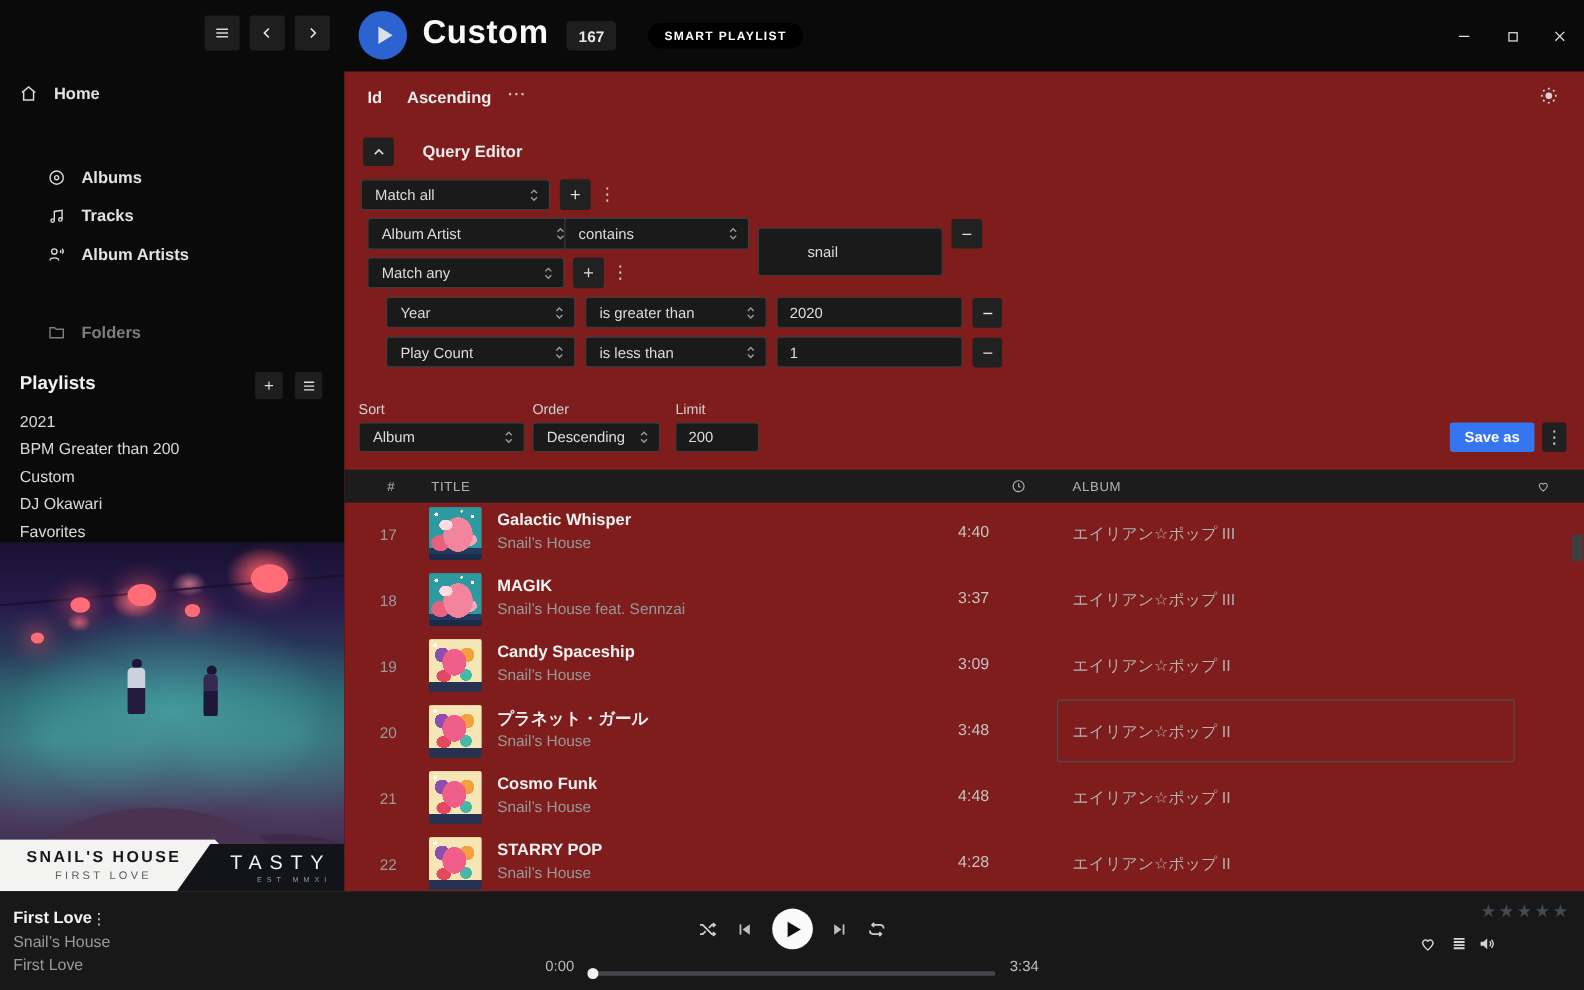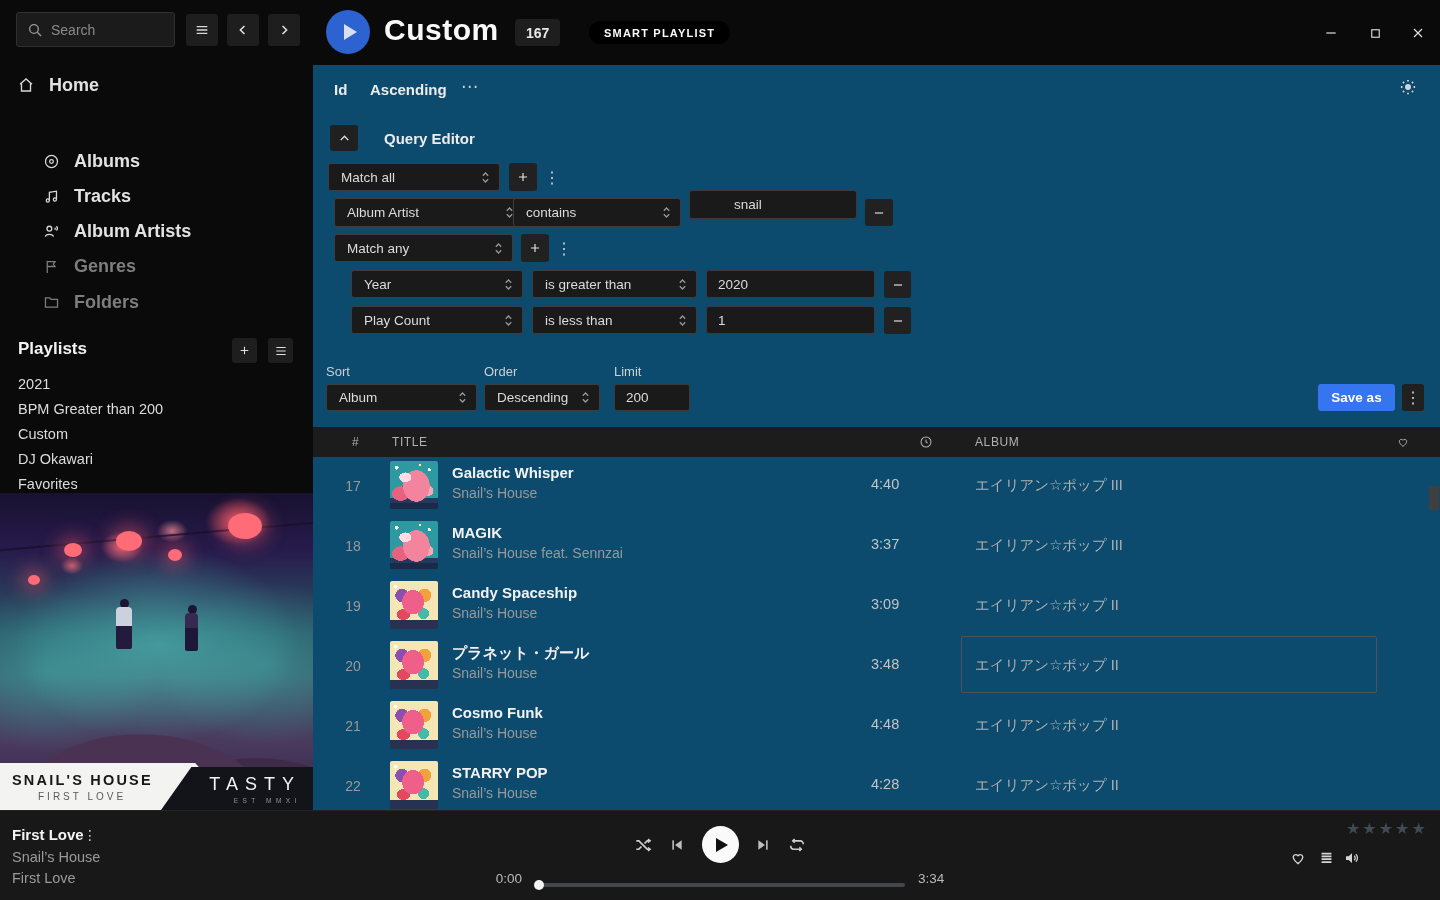--- a/index.html
+++ b/index.html
@@ -40,21 +40,21 @@
   .smart-pill {
     position:absolute; left:589px; top:21px; height:23px; padding:0 15px; background:#000;
     border-radius:12px; font-size:11px; font-weight:700; letter-spacing:1.2px; color:#fafafa;
     display:flex; align-items:center;
   }
   .winbtn { position:absolute; top:20px; width:26px; height:26px; background:transparent; border:none; cursor:pointer; display:flex; align-items:center; justify-content:center; }
 
   
   .sidebar { position:absolute; left:0; top:65px; width:313px; height:745px; background:#0a0a0a; }
   .sbrow { position:absolute; left:0; width:313px; height:28px; display:flex; align-items:center; gap:14px; padding-left:17px; cursor:pointer; }
-  .sbrow .lbl { font-size:18px; font-weight:700; color:#e2e2e2; }
+  .sbrow .lbl { font-size:15px; font-weight:700; color:#e2e2e2; }
   .sbrow.sub { padding-left:43px; }
   .sbrow.dim .lbl { color:#7e7e7e; }
   .sb-chev { position:absolute; right:22px; top:8px; }
   .pl-title { position:absolute; left:18px; top:274px; font-size:17px; font-weight:700; color:#f2f2f2; }
   .pl-btn { position:absolute; top:273px; width:25px; height:25px; background:#1e1e1e; border:none; border-radius:3px; display:flex; align-items:center; justify-content:center; cursor:pointer; }
   .pl-item { position:absolute; left:18px; width:280px; height:22px; font-size:14.5px; color:#dcdcdc; cursor:pointer; display:flex; align-items:center; }
 
   
   .cover {
     position:absolute; left:0; top:428px; width:313px; height:317px; overflow:hidden;
@@ -75,34 +75,34 @@
       radial-gradient(180px 105px at 82% 108%, #3e2b48 0 60%, transparent 61%),
       radial-gradient(170px 95px  at 10% 110%, #463050 0 60%, transparent 61%);
   }
   .cover .string { position:absolute; left:-12px; top:42px; width:350px; height:2px; background:rgba(25,16,46,.85); transform:rotate(-5deg); }
   .lantern { position:absolute; border-radius:50%; background:#ff6b76; box-shadow:0 0 18px 7px rgba(255,90,102,.4); }
   .fig { position:absolute; border-radius:4px 4px 2px 2px; }
   .fig-head { position:absolute; width:9px; height:9px; border-radius:50%; background:#1b1432; }
   .cover-banner {
     position:absolute; left:0; bottom:0; width:238px; height:47px; background:#f3f3f1;
     clip-path:polygon(0 0, 82% 0, 100% 100%, 0 100%);
-    display:flex; flex-direction:column; justify-content:center; padding-left:12px;
+    display:flex; flex-direction:column; justify-content:center; padding-left:24px;
   }
   .cover-banner .cb-artist { font-size:14.5px; font-weight:800; letter-spacing:2.2px; color:#17171c; }
   .cover-banner .cb-title  { font-size:10px; letter-spacing:3px; color:#5a5a5e; margin-top:3px; margin-left:26px; }
   .cover-label {
     position:absolute; right:0; bottom:0; width:152px; height:43px; background:#121419;
     clip-path:polygon(20% 0, 100% 0, 100% 100%, 0 100%);
     display:flex; flex-direction:column; align-items:flex-end; justify-content:center; padding-right:12px;
   }
   .cover-label .cl-name { font-size:18px; letter-spacing:7px; color:#f2f3f5; font-weight:400; }
   .cover-label .cl-sub  { font-size:6.5px; letter-spacing:4.5px; color:#8e96a4; margin-top:2px; }
 
   
-  .content { position:absolute; left:313px; top:65px; width:1127px; height:745px; background:#0c4a6e; overflow:hidden; }
+  .content { position:absolute; left:313px; top:65px; width:1127px; height:745px; background:#7f1d1d; overflow:hidden; }
   .tb-id  { position:absolute; left:21px; top:16px; font-size:15px; font-weight:700; color:#ececec; cursor:pointer; }
   .tb-asc { position:absolute; left:57px; top:16px; font-size:15px; font-weight:700; color:#ececec; cursor:pointer; }
   .tb-dots{ position:absolute; left:148px; top:11px; font-size:17px; color:#cfcfcf; cursor:pointer; letter-spacing:1px; }
   .tb-gear{ position:absolute; left:1086px; top:13px; cursor:pointer; }
 
   .qe-collapse { position:absolute; left:17px; top:60px; width:28px; height:26px; background:#202020; border:none; border-radius:3px; display:flex; align-items:center; justify-content:center; cursor:pointer; }
   .qe-title { position:absolute; left:71px; top:65px; font-size:15px; font-weight:600; color:#ececec; }
 
   .select {
     position:absolute; height:28px; background:#1a1a1a; border:1px solid #3d3d3d; border-radius:3px;
@@ -170,27 +170,20 @@
   .stars { position:absolute; left:1346px; top:818px; display:flex; gap:2px; }
   .stars span { font-size:16px; color:#414b58; cursor:pointer; }
   .pr-icon { position:absolute; top:848px; width:20px; height:20px; background:transparent; border:none; cursor:pointer; display:flex; align-items:center; justify-content:center; }
 </style>
 </head>
 <body>
 
 <div id="app">
 
   <div class="titlebar">
-    <div class="searchbox">
-      <svg width="16" height="16" viewBox="0 0 24 24" fill="none" stroke="#9a9a9a" stroke-width="2">
-          <circle cx="10.5" cy="10.5" r="6.5"></circle>
-          <path d="M15.5 15.5 L21 21"></path>
-        </svg>
-      <input type="text" placeholder="Search" style="">
-    </div>
     <button class="navbtn" style="left:186px">
       <svg width="16" height="16" viewBox="0 0 24 24" fill="none" stroke="#d8d8d8" stroke-width="2">
           <path d="M4 7h16M4 12h16M4 17h16"></path>
         </svg>
     </button>
     <button class="navbtn" style="left:227px">
       <svg width="14" height="14" viewBox="0 0 24 24" fill="none" stroke="#e4e4e4" stroke-width="2.6">
           <path d="M14.5 5 L7.5 12 L14.5 19"></path>
         </svg>
     </button>
@@ -248,27 +241,20 @@
       <span class="lbl">Tracks</span>
     </div>
     <div class="sbrow sub" style="top:152px">
       <svg width="17" height="17" viewBox="0 0 24 24" fill="none" stroke="#d8d8d8" stroke-width="1.8">
           <circle cx="9" cy="8" r="3.4"></circle>
           <path d="M3.5 19.5 c0-4.5 11-4.5 11 0"></path>
           <path d="M16.5 6.5 q1.6 1.5 0 3"></path>
           <path d="M19 4.5 q3 3 0 6"></path>
         </svg>
       <span class="lbl">Album Artists</span>
-    </div>
-    <div class="sbrow sub dim" style="top:187px">
-      <svg width="17" height="17" viewBox="0 0 24 24" fill="none" stroke="#7e7e7e" stroke-width="1.8">
-          <path d="M6 21 V4"></path>
-          <path d="M6 5 H17 L14.5 8.5 L17 12 H6"></path>
-        </svg>
-      <span class="lbl">Genres</span>
     </div>
     <div class="sbrow sub dim" style="top:223px">
       <svg width="17" height="17" viewBox="0 0 24 24" fill="none" stroke="#7e7e7e" stroke-width="1.8">
           <path d="M3.5 18.5 V5.5 H9.5 L11.5 7.5 H20.5 V18.5 Z"></path>
         </svg>
       <span class="lbl">Folders</span>
     </div>
 
     <div class="pl-title">Playlists</div>
     <button class="pl-btn" style="left:232px">
@@ -349,21 +335,21 @@
           <path d="M2 9 L5 12 L8 9"></path>
         </svg>
     </div>
     <div class="select" style="left:200px;top:133px;width:168px;height:29px">
       <span>contains</span>
       <svg width="9" height="13" viewBox="0 0 10 14" fill="none" stroke="#9a9a9a" stroke-width="1.4">
           <path d="M2 5 L5 2 L8 5"></path>
           <path d="M2 9 L5 12 L8 9"></path>
         </svg>
     </div>
-    <input class="tinput" style="left: 376px; top: 125px; width: 168px; height: 29px; padding-left: 44px;" value="snail">
+    <input class="tinput" style="left: 376px; top: 142px; width: 168px; height: 44px; padding-left: 44px;" value="snail">
     <button class="sqbtn" style="left:552px;top:134px;width:28px;height:27px">
       <svg width="14" height="14" viewBox="0 0 24 24" fill="none" stroke="#e4e4e4" stroke-width="2">
           <path d="M5 12h14"></path>
         </svg>
     </button>
 
     <div class="select" style="left:21px;top:169px;width:179px">
       <span>Match any</span>
       <svg width="9" height="13" viewBox="0 0 10 14" fill="none" stroke="#9a9a9a" stroke-width="1.4">
           <path d="M2 5 L5 2 L8 5"></path>

